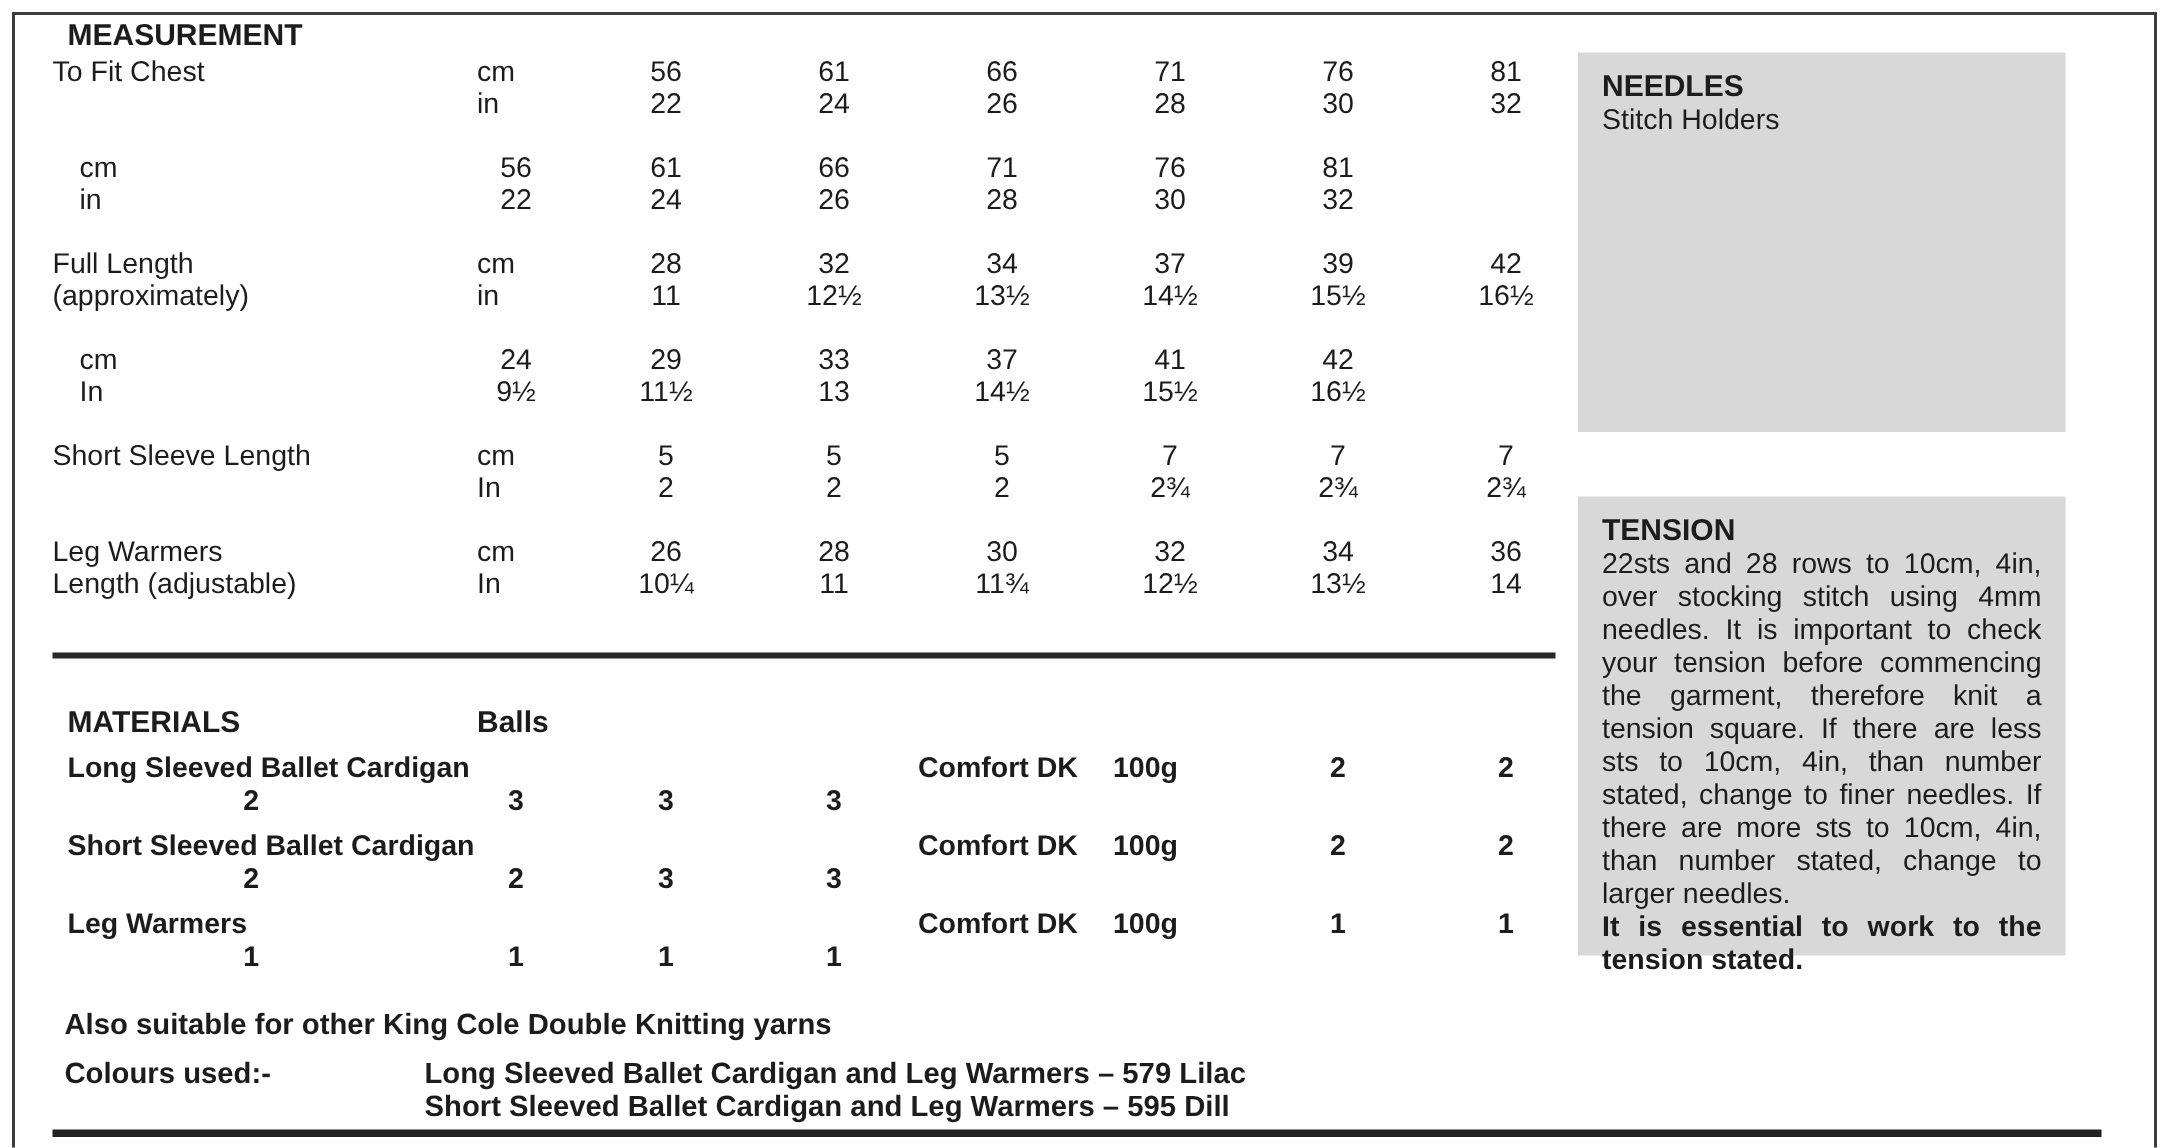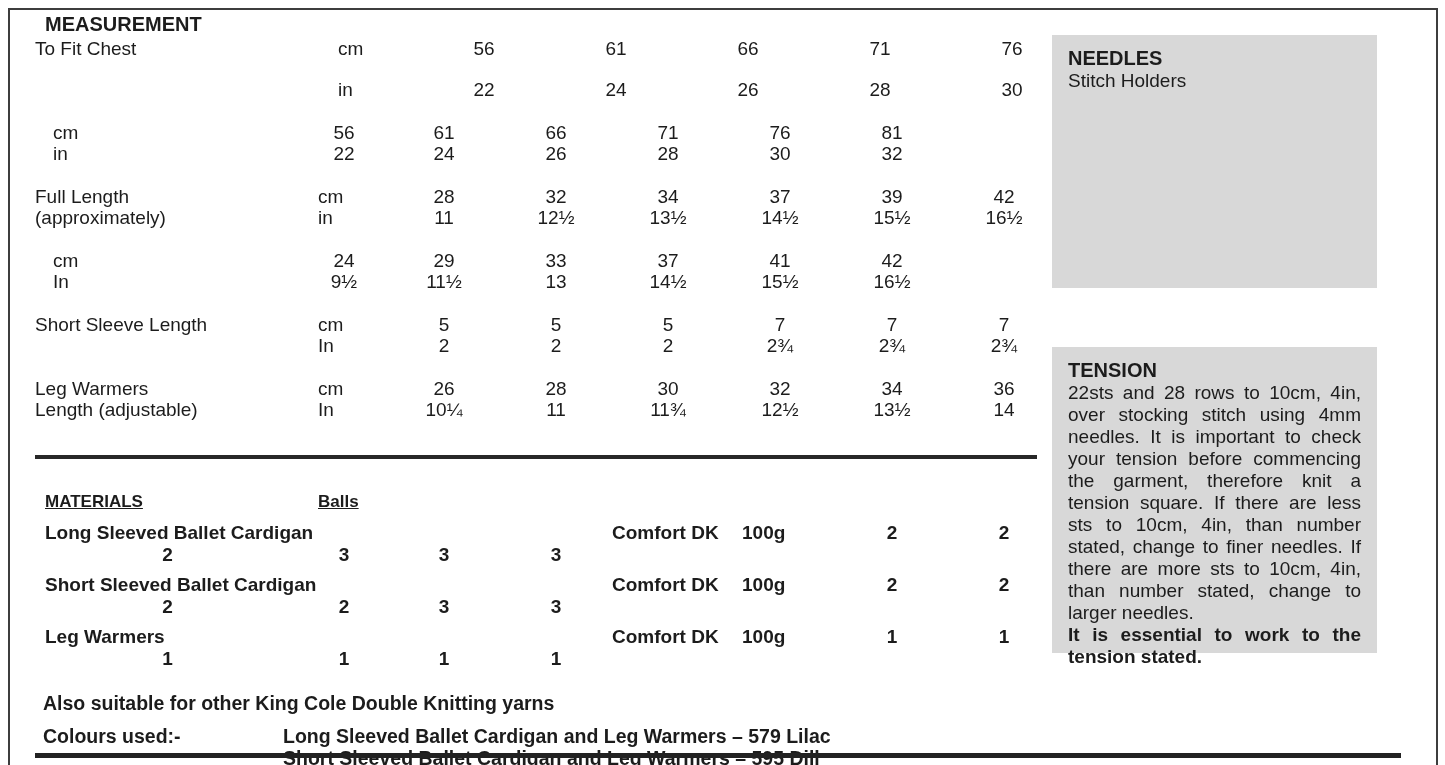--- a/index.html
+++ b/index.html
@@ -24,26 +24,26 @@
   }
   .grid {
     display: grid;
     grid-template-columns: 265px 88px repeat(6, 112px);
   }
   .cell { font-size: 19px; line-height: 21px; }
   .lab  { text-align: left; white-space: nowrap; }
   .unit { padding-left: 18px; text-align: left; }
   .num  { text-align: center; }
   .m-block { margin-top: 22px; }
-  #meas-rows .m-block:first-child { margin-top: 2px; gap: 20px; }
+  #meas-rows .m-block:first-child { margin-top: 2px; }
   .divider {
     height: 4px; background: #282828; width: 1002px; margin-top: 35px;
   }
   .mat-title-row { margin-top: 31px; }
-  .mat-title-row .cell { font-weight: bold; font-size: 17px; line-height: 24px; text-decoration: underline; }
+  .mat-title-row .cell { font-weight: bold; font-size: 20px; line-height: 24px; }
   .mat-title-row .lab { padding-left: 10px; }
   .mat-block { margin-top: 8px; }
   .mat-block .cell { font-weight: bold; line-height: 22px; }
   .mat-name {
     grid-column: 1 / span 4; font-weight: bold; font-size: 19px;
     line-height: 22px; white-space: nowrap; padding-left: 10px;
   }
   .note {
     margin-top: 22px; font-weight: bold; font-size: 19.5px;
     line-height: 22px; padding-left: 8px; white-space: nowrap;
@@ -54,21 +54,21 @@
     line-height: 22px; padding-left: 8px;
   }
   .colour-line { font-weight: bold; font-size: 19.5px; line-height: 22px; white-space: nowrap; }
   
   .box {
     position: absolute; left: 1052px; width: 325px;
     background: #d8d8d8; padding: 11px 16px 12px 16px;
     font-size: 19px; line-height: 22px;
   }
   #needles-box { top: 35px;  height: 253px; }
-  #tension-box { top: 347px; height: 306px; }
+  #tension-box { top: 331px; height: 306px; }
   .box-title { font-weight: bold; font-size: 20px; line-height: 24px; }
   .box-line { }
   .tension-body { text-align: justify; }
   .tension-emph { font-weight: bold; text-align: justify; }
   
   .bottom-line {
     position: absolute; left: 35px; top: 753px;
     width: 1366px; height: 5px; background: #222222;
   }
 </style>

